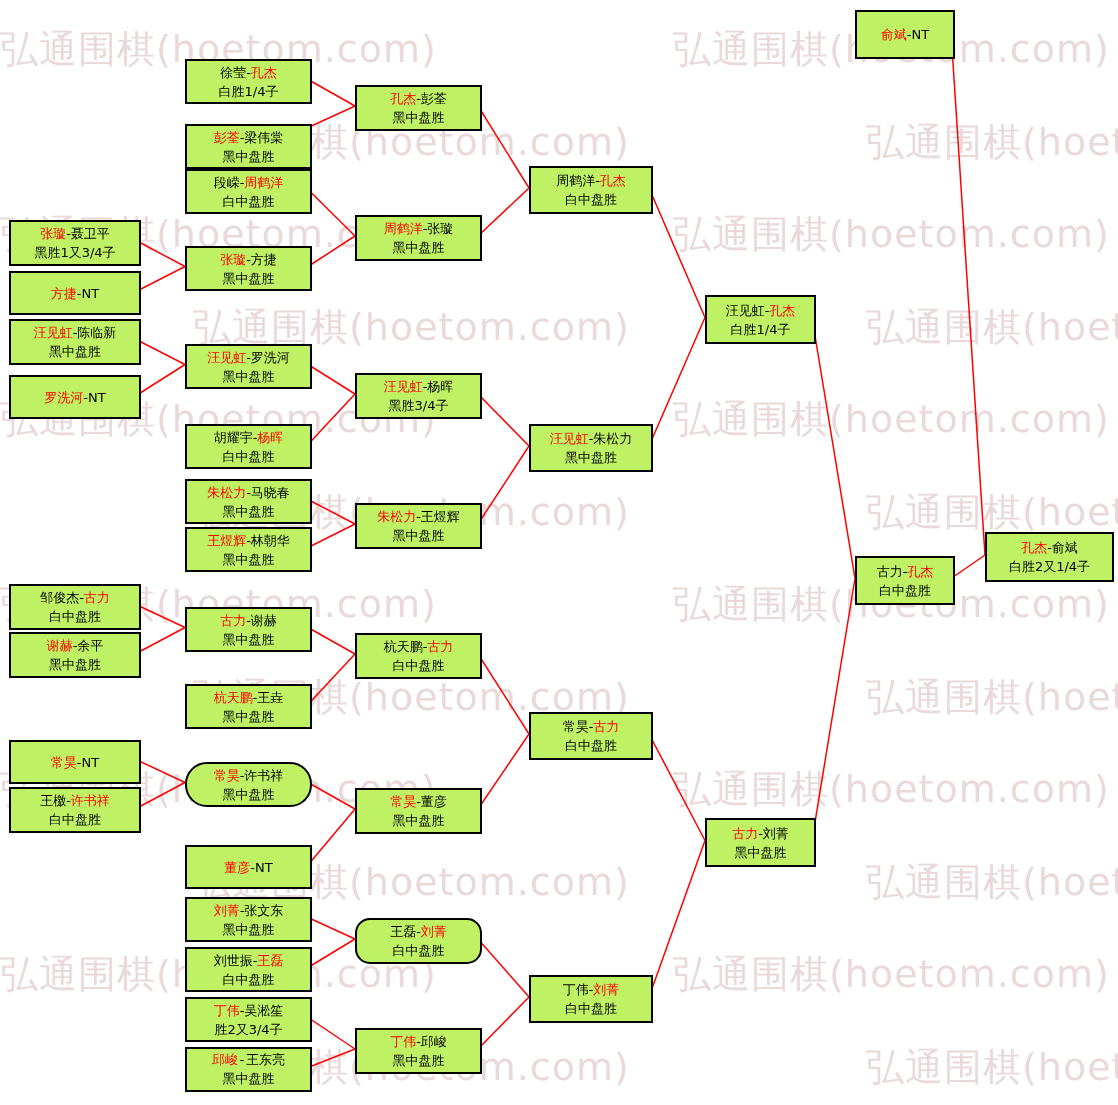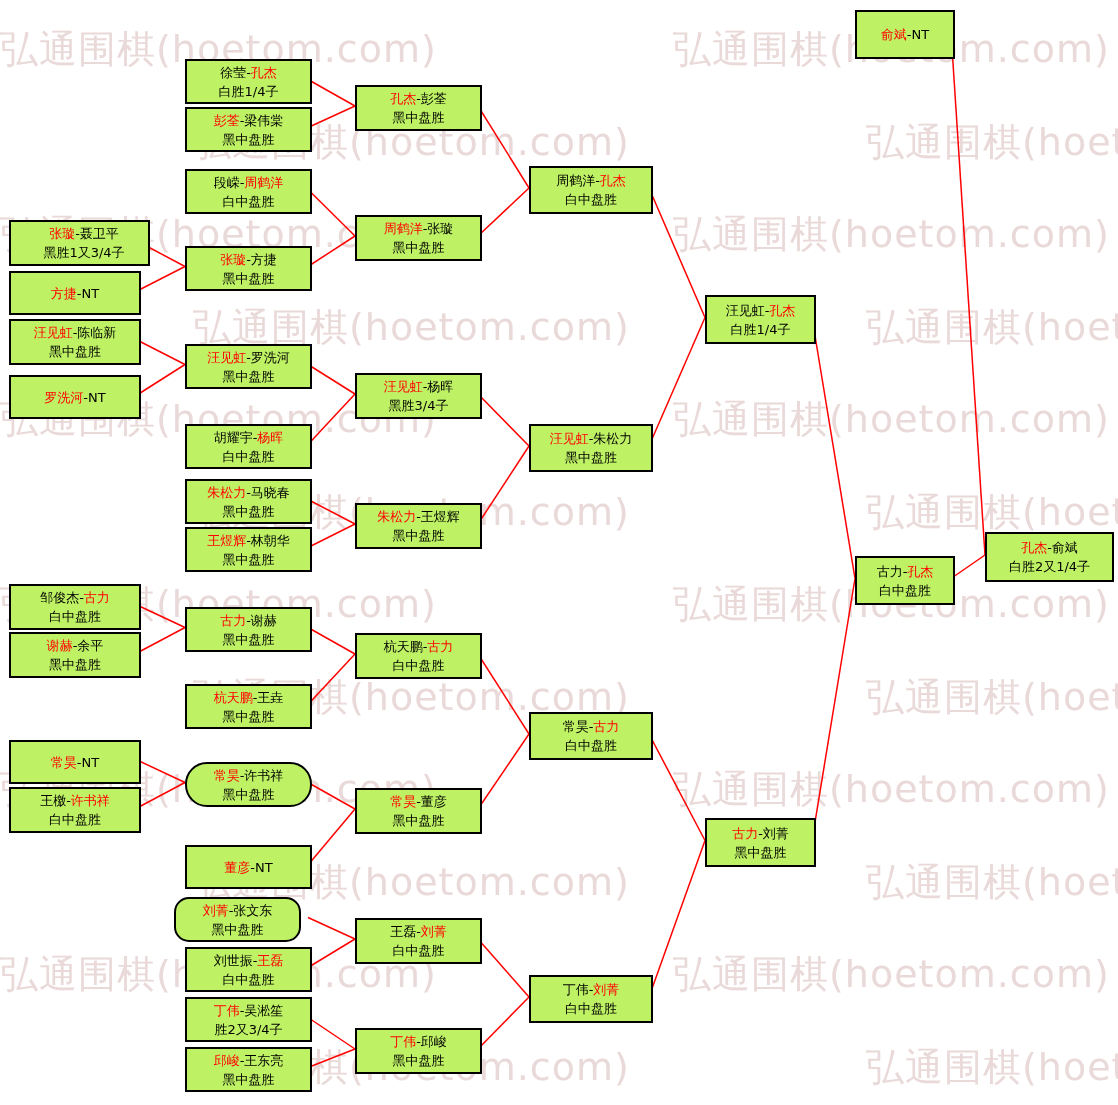--- a/index.html
+++ b/index.html
@@ -113,21 +113,21 @@
       <line x1="478" y1="939" x2="529" y2="997" stroke="#ff0000" stroke-width="1.5"></line>
       <line x1="478" y1="1049" x2="529" y2="997" stroke="#ff0000" stroke-width="1.5"></line>
       <line x1="649" y1="734" x2="705" y2="840.5" stroke="#ff0000" stroke-width="1.5"></line>
       <line x1="649" y1="997" x2="705" y2="840.5" stroke="#ff0000" stroke-width="1.5"></line>
       <line x1="812" y1="317.5" x2="855" y2="578.5" stroke="#ff0000" stroke-width="1.5"></line>
       <line x1="812" y1="840.5" x2="855" y2="578.5" stroke="#ff0000" stroke-width="1.5"></line>
       <line x1="951" y1="32.5" x2="985" y2="555" stroke="#ff0000" stroke-width="1.5"></line>
       <line x1="951" y1="578.5" x2="985" y2="555" stroke="#ff0000" stroke-width="1.5"></line>
     </svg>
   <div class="boxes-layer">
-      <div class="match-box" style="left: 9px; top: 220px; width: 128px; height: 42px; padding-left: 9px;">
+      <div class="match-box" style="left: 9px; top: 220px; width: 128px; height: 42px;">
         <div class="match-players"><span class="winner">张璇</span><span>-</span><span>聂卫平</span></div>
         <div class="match-result">黑胜1又3/4子</div>
       </div>
       <div class="match-box" style="left: 9px; top: 271px; width: 128px; height: 40px;">
         <div class="match-players"><span class="winner">方捷</span><span>-</span><span>NT</span></div>
       </div>
       <div class="match-box" style="left: 9px; top: 319px; width: 128px; height: 42px;">
         <div class="match-players"><span class="winner">汪见虹</span><span>-</span><span>陈临新</span></div>
         <div class="match-result">黑中盘胜</div>
       </div>
@@ -146,21 +146,21 @@
         <div class="match-players"><span class="winner">常昊</span><span>-</span><span>NT</span></div>
       </div>
       <div class="match-box" style="left: 9px; top: 787px; width: 128px; height: 42px;">
         <div class="match-players"><span>王檄</span><span>-</span><span class="winner">许书祥</span></div>
         <div class="match-result">白中盘胜</div>
       </div>
       <div class="match-box" style="left: 185px; top: 59px; width: 123px; height: 41px;">
         <div class="match-players"><span>徐莹</span><span>-</span><span class="winner">孔杰</span></div>
         <div class="match-result">白胜1/4子</div>
       </div>
-      <div class="match-box" style="left: 185px; top: 107px; width: 123px; height: 41px;">
+      <div class="match-box" style="left: 185px; top: 124px; width: 123px; height: 41px;">
         <div class="match-players"><span class="winner">彭荃</span><span>-</span><span>梁伟棠</span></div>
         <div class="match-result">黑中盘胜</div>
       </div>
       <div class="match-box" style="left: 185px; top: 169px; width: 123px; height: 41px;">
         <div class="match-players"><span>段嵘</span><span>-</span><span class="winner">周鹤洋</span></div>
         <div class="match-result">白中盘胜</div>
       </div>
       <div class="match-box" style="left: 185px; top: 246px; width: 123px; height: 41px;">
         <div class="match-players"><span class="winner">张璇</span><span>-</span><span>方捷</span></div>
         <div class="match-result">黑中盘胜</div>
@@ -189,33 +189,33 @@
         <div class="match-players"><span class="winner">杭天鹏</span><span>-</span><span>王垚</span></div>
         <div class="match-result">黑中盘胜</div>
       </div>
       <div class="match-box" style="left: 185px; top: 762px; width: 123px; height: 41px; border-radius: 22px;">
         <div class="match-players"><span class="winner">常昊</span><span>-</span><span>许书祥</span></div>
         <div class="match-result">黑中盘胜</div>
       </div>
       <div class="match-box" style="left: 185px; top: 845px; width: 123px; height: 40px;">
         <div class="match-players"><span class="winner">董彦</span><span>-</span><span>NT</span></div>
       </div>
-      <div class="match-box" style="left: 174px; top: 897px; width: 123px; height: 41px; border-radius: 15px;">
+      <div class="match-box" style="left: 185px; top: 897px; width: 123px; height: 41px;">
         <div class="match-players"><span class="winner">刘菁</span><span>-</span><span>张文东</span></div>
         <div class="match-result">黑中盘胜</div>
       </div>
       <div class="match-box" style="left: 185px; top: 947px; width: 123px; height: 41px;">
         <div class="match-players"><span>刘世振</span><span>-</span><span class="winner">王磊</span></div>
         <div class="match-result">白中盘胜</div>
       </div>
       <div class="match-box" style="left: 185px; top: 997px; width: 123px; height: 41px;">
         <div class="match-players"><span class="winner">丁伟</span><span>-</span><span>吴淞笙</span></div>
         <div class="match-result">胜2又3/4子</div>
       </div>
-      <div class="match-box" style="left: 185px; top: 1047px; width: 123px; height: 41px;">
+      <div class="match-box" style="left: 185px; top: 1047px; width: 123px; height: 41px; font-family: Liberation Mono, monospace;">
         <div class="match-players"><span class="winner">邱峻</span><span>-</span><span>王东亮</span></div>
         <div class="match-result">黑中盘胜</div>
       </div>
       <div class="match-box" style="left: 355px; top: 85px; width: 123px; height: 42px;">
         <div class="match-players"><span class="winner">孔杰</span><span>-</span><span>彭荃</span></div>
         <div class="match-result">黑中盘胜</div>
       </div>
       <div class="match-box" style="left: 355px; top: 215px; width: 123px; height: 42px;">
         <div class="match-players"><span class="winner">周鹤洋</span><span>-</span><span>张璇</span></div>
         <div class="match-result">黑中盘胜</div>
@@ -229,21 +229,21 @@
         <div class="match-result">黑中盘胜</div>
       </div>
       <div class="match-box" style="left: 355px; top: 633px; width: 123px; height: 42px;">
         <div class="match-players"><span>杭天鹏</span><span>-</span><span class="winner">古力</span></div>
         <div class="match-result">白中盘胜</div>
       </div>
       <div class="match-box" style="left: 355px; top: 788px; width: 123px; height: 42px;">
         <div class="match-players"><span class="winner">常昊</span><span>-</span><span>董彦</span></div>
         <div class="match-result">黑中盘胜</div>
       </div>
-      <div class="match-box" style="left: 355px; top: 918px; width: 123px; height: 42px;">
+      <div class="match-box" style="left: 355px; top: 918px; width: 123px; height: 42px; border-radius: 15px;">
         <div class="match-players"><span>王磊</span><span>-</span><span class="winner">刘菁</span></div>
         <div class="match-result">白中盘胜</div>
       </div>
       <div class="match-box" style="left: 355px; top: 1028px; width: 123px; height: 42px;">
         <div class="match-players"><span class="winner">丁伟</span><span>-</span><span>邱峻</span></div>
         <div class="match-result">黑中盘胜</div>
       </div>
       <div class="match-box" style="left: 529px; top: 166px; width: 120px; height: 44px;">
         <div class="match-players"><span>周鹤洋</span><span>-</span><span class="winner">孔杰</span></div>
         <div class="match-result">白中盘胜</div>

